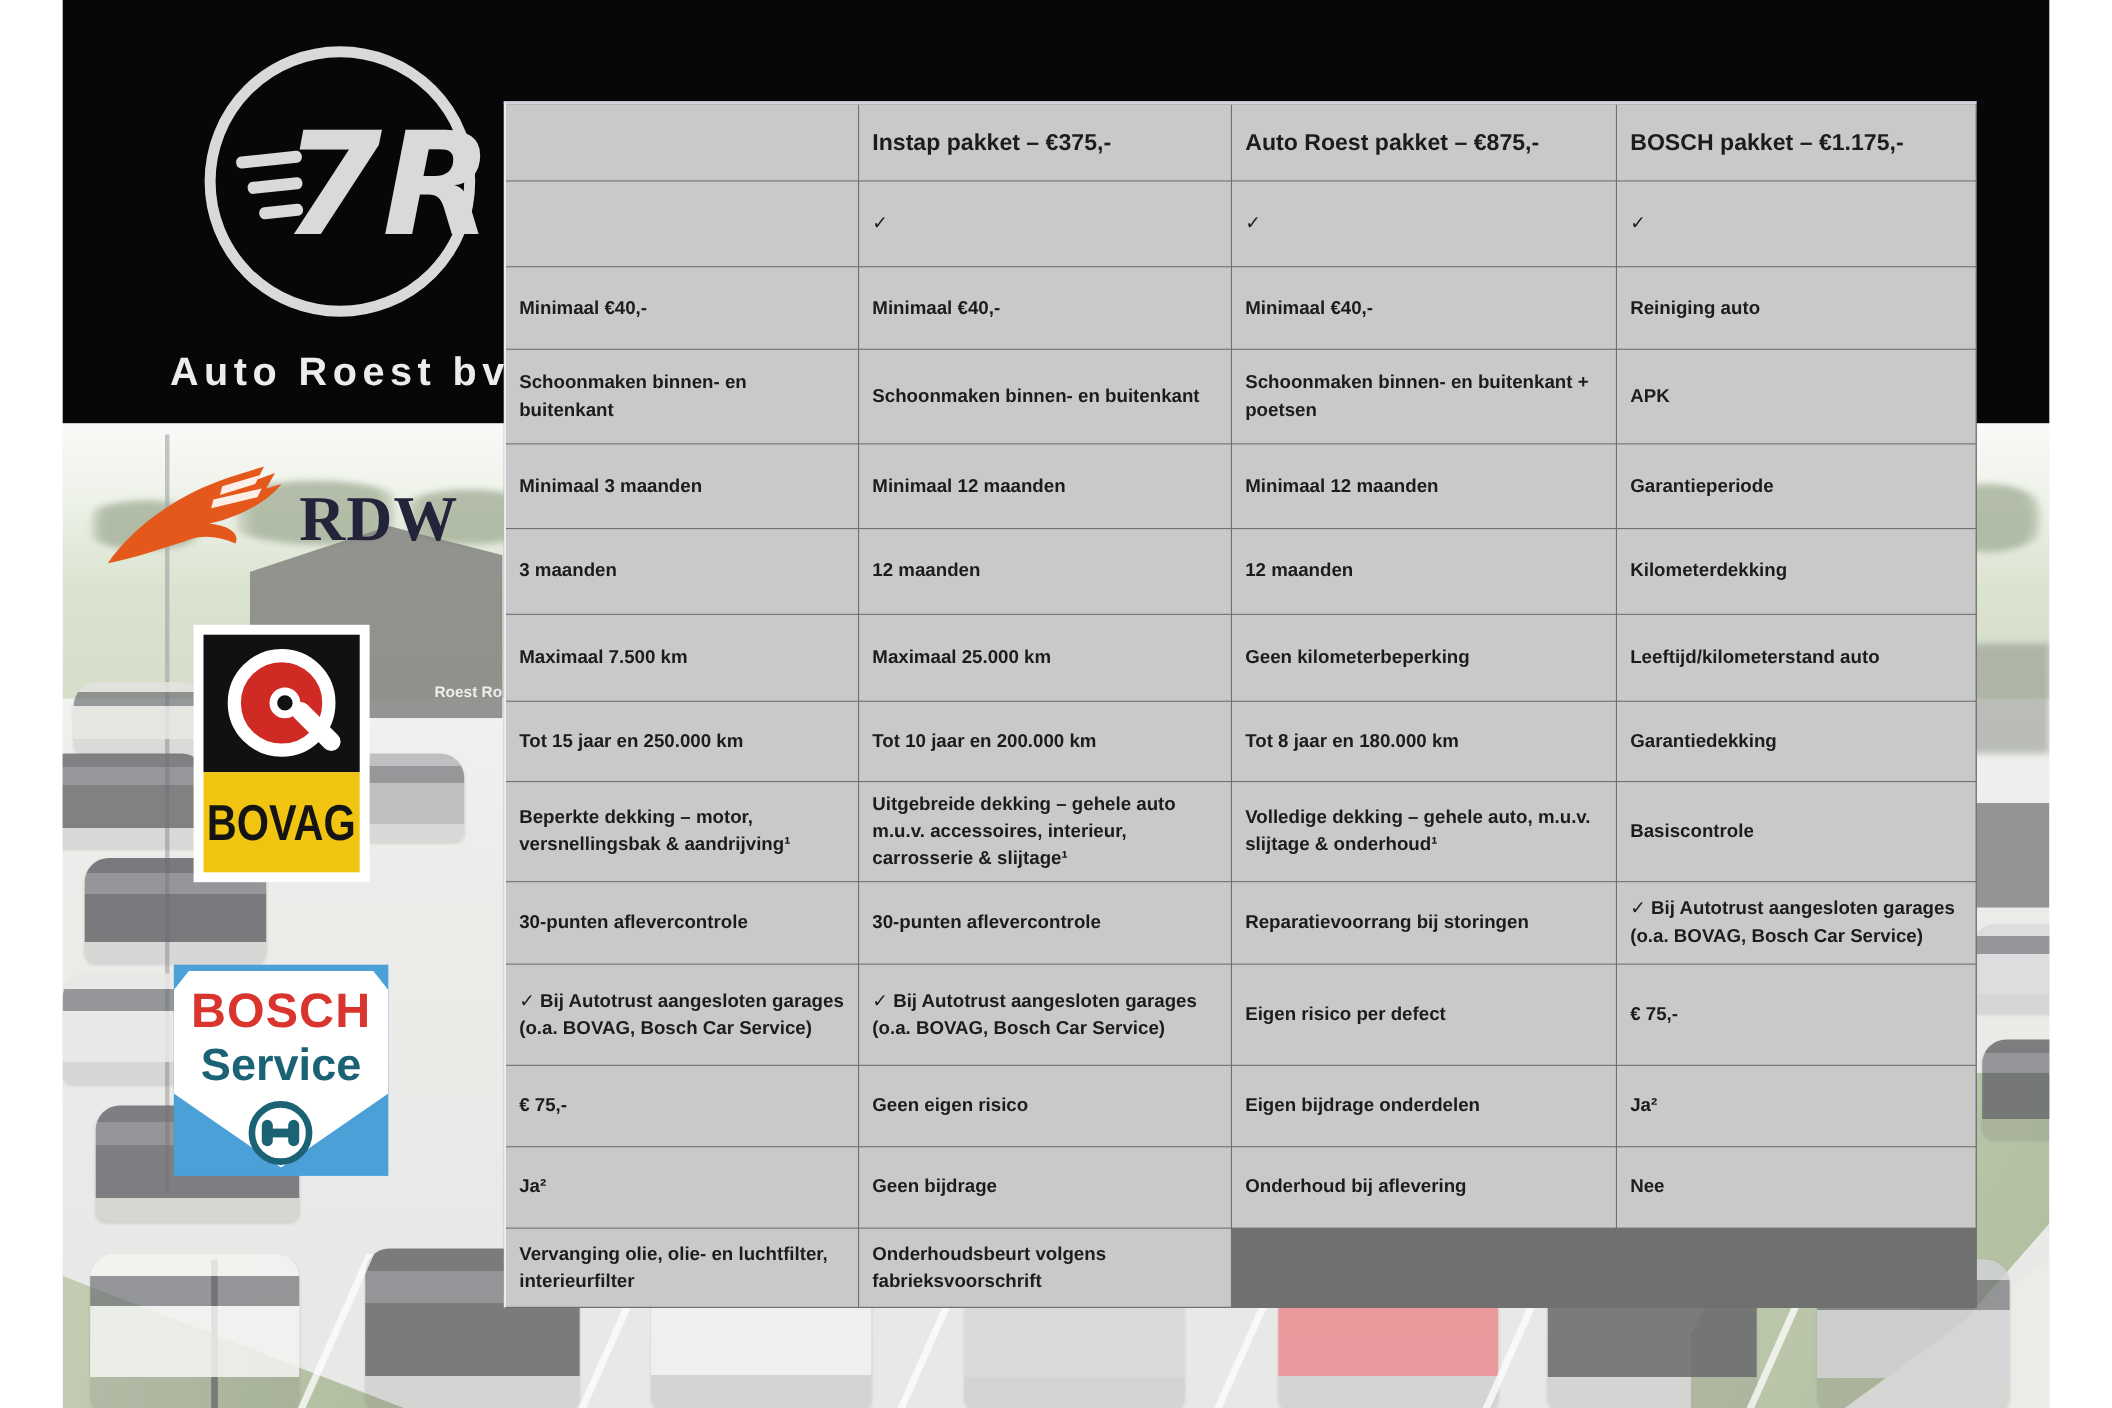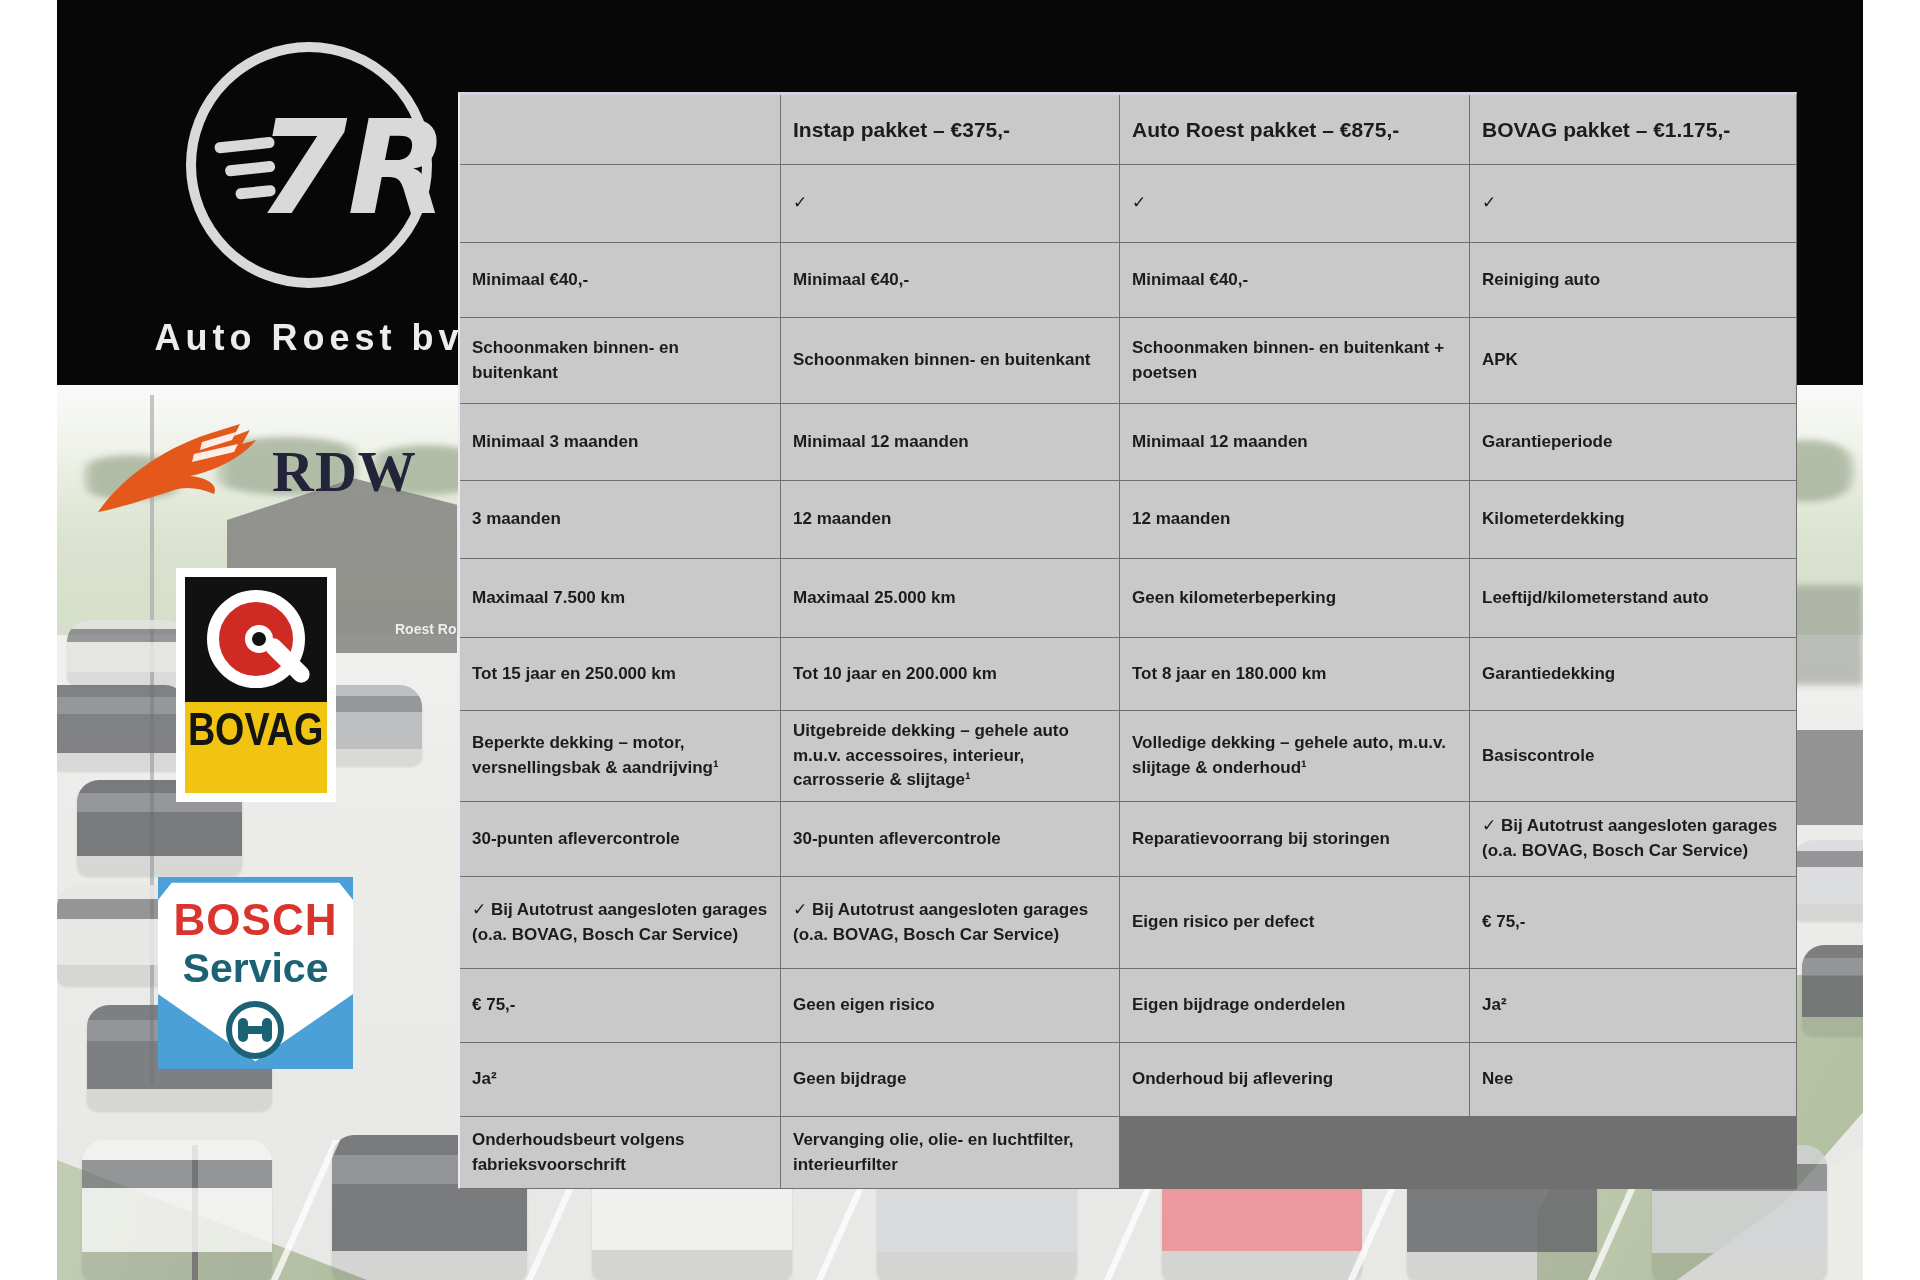--- a/index.html
+++ b/index.html
@@ -44,21 +44,21 @@
             font-size:58px;color:#23233a;letter-spacing:1px;}
   .bovag-logo{position:absolute;left:176px;top:568px;width:160px;height:234px;background:#ffffff;
               padding:0;z-index:3;box-sizing:border-box;}
   .bovag-top{position:absolute;left:9px;top:9px;width:142px;height:125px;background:#111111;overflow:hidden;}
   .bovag-ring{position:absolute;left:22px;top:13px;width:74px;height:74px;border:12px solid #ffffff;
               border-radius:50%;background:#d02a25;}
   .bovag-handle{position:absolute;left:78px;top:62px;width:17px;height:56px;background:#ffffff;border-radius:9px;
                 transform:rotate(-45deg);transform-origin:50% 10%;}
   .bovag-hub{position:absolute;left:60px;top:48px;width:14px;height:14px;background:#111;border:7px solid #fff;border-radius:50%;}
   .bovag-bottom{position:absolute;left:9px;top:134px;width:142px;height:91px;background:#f2c412;
-                display:flex;justify-content:center;}
+                display:flex;align-items:center;justify-content:center;}
   .bovag-word{font-size:46px;font-weight:bold;color:#141414;transform:scaleX(.82);letter-spacing:0px;}
   .bosch-logo{position:absolute;left:158px;top:877px;width:195px;height:192px;background:#4ba0d8;z-index:3;}
   .bosch-shield{position:absolute;left:0;top:0;width:195px;height:192px;background:#ffffff;
                 clip-path:polygon(7% 3%,93% 3%,100% 12%,100% 61%,50% 96%,0 61%,0 12%);}
   .bosch-word1{position:absolute;left:0;top:18px;width:100%;text-align:center;color:#da342e;
                font-size:44px;font-weight:bold;letter-spacing:1px;}
   .bosch-word2{position:absolute;left:0;top:68px;width:100%;text-align:center;color:#1a6274;
                font-size:41px;font-weight:bold;}
   .bosch-armature{position:absolute;left:66px;top:122px;}
 
@@ -162,21 +162,21 @@
       <rect x="14" y="19" width="10" height="24" rx="5" fill="#1a6274"></rect>
       <rect x="38" y="19" width="10" height="24" rx="5" fill="#1a6274"></rect>
       <rect x="22" y="27" width="18" height="8" fill="#1a6274"></rect>
     </svg>
   </div>
 
   <div class="pkg-table">
       <div class="cell header"></div>
       <div class="cell header">Instap pakket – €375,-</div>
       <div class="cell header">Auto Roest pakket – €875,-</div>
-      <div class="cell header">BOVAG pakket – €1.175,-</div>
+      <div class="cell header">BOSCH pakket – €1.175,-</div>
       <div class="cell"></div>
       <div class="cell">✓</div>
       <div class="cell">✓</div>
       <div class="cell">✓</div>
       <div class="cell">Minimaal €40,-</div>
       <div class="cell">Minimaal €40,-</div>
       <div class="cell">Minimaal €40,-</div>
       <div class="cell">Reiniging auto</div>
       <div class="cell">Schoonmaken binnen- en buitenkant</div>
       <div class="cell">Schoonmaken binnen- en buitenkant</div>
@@ -211,17 +211,17 @@
       <div class="cell">Eigen risico per defect</div>
       <div class="cell">€ 75,-</div>
       <div class="cell">€ 75,-</div>
       <div class="cell">Geen eigen risico</div>
       <div class="cell">Eigen bijdrage onderdelen</div>
       <div class="cell">Ja²</div>
       <div class="cell">Ja²</div>
       <div class="cell">Geen bijdrage</div>
       <div class="cell">Onderhoud bij aflevering</div>
       <div class="cell">Nee</div>
+      <div class="cell">Vervanging olie, olie- en luchtfilter, interieurfilter</div>
       <div class="cell">Onderhoudsbeurt volgens fabrieksvoorschrift</div>
-      <div class="cell">Vervanging olie, olie- en luchtfilter, interieurfilter</div>
     </div>
 
 </div>
 
 </body></html>

